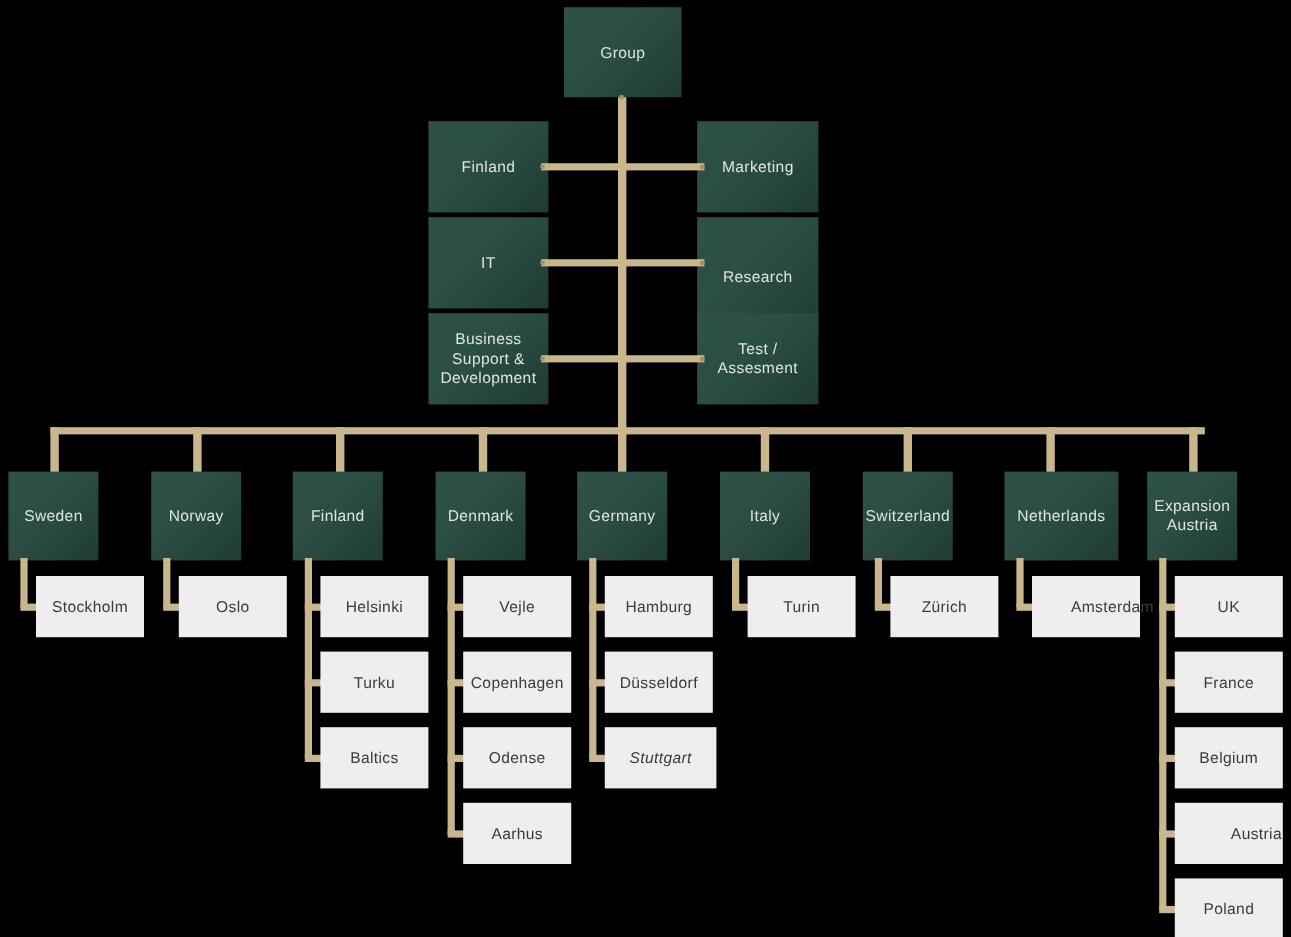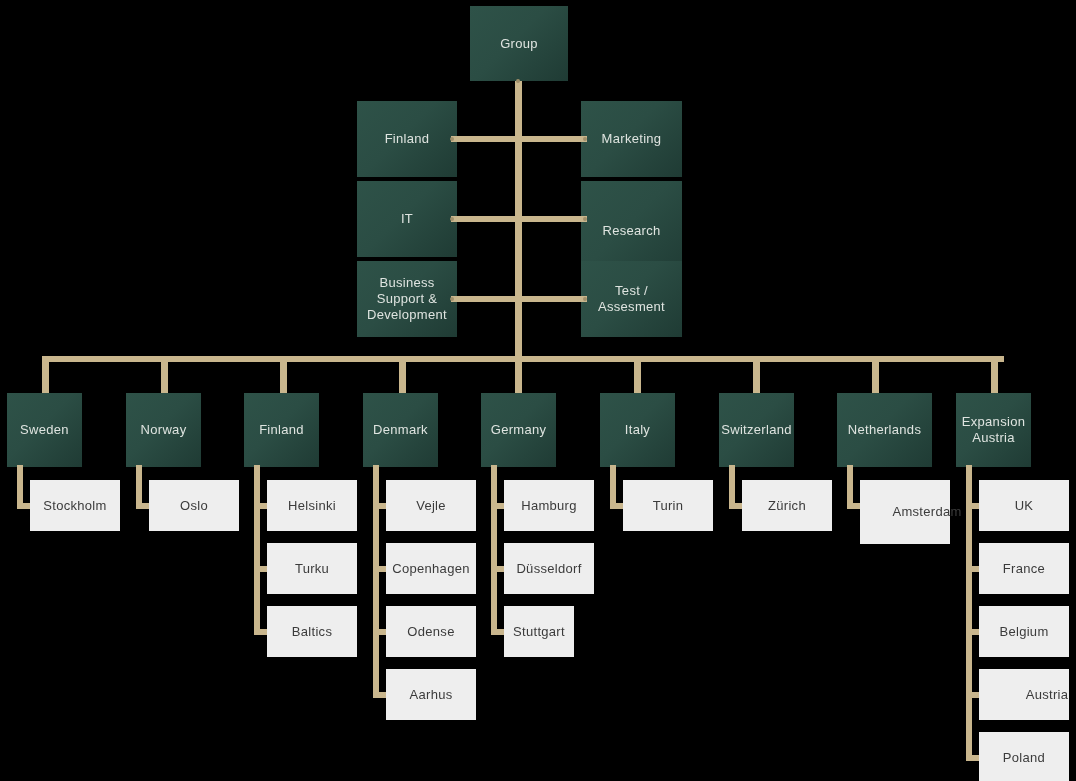--- a/index.html
+++ b/index.html
@@ -214,42 +214,42 @@
   <div class="conn-dot" style="left:507px; top:567px;"></div>
   <div class="conn" style="left:491px; top:629px; width:18px; height:6px;"></div>
   <div class="conn-dot" style="left:507px; top:630px;"></div>
 
   <div class="node node-unit" style="left:504px; top:543px; width:90px; height:51px;">
     <span class="node-label">Düsseldorf</span>
   </div>
   <div class="node node-unit" style="left:504px; top:480px; width:90px; height:51px;">
     <span class="node-label">Hamburg</span>
   </div>
-  <div class="node node-unit" style="left:504px; top:606px; width:70px; height:51px;">
+  <div class="node node-unit" style="left:504px; top:606px; width:93px; height:51px;font-style:italic;">
     <span class="node-label">Stuttgart</span>
   </div>
 
   <div class="conn" style="left:610px; top:465px; width:6px; height:41px;"></div>
   <div class="conn" style="left:610px; top:503px; width:18px; height:6px;"></div>
   <div class="conn-dot" style="left:626px; top:504px;"></div>
   <div class="node node-unit" style="left:623px; top:480px; width:90px; height:51px;">
     <span class="node-label">Turin</span>
   </div>
 
   <div class="conn" style="left:729px; top:465px; width:6px; height:41px;"></div>
   <div class="conn" style="left:729px; top:503px; width:18px; height:6px;"></div>
   <div class="conn-dot" style="left:745px; top:504px;"></div>
   <div class="node node-unit" style="left:742px; top:480px; width:90px; height:51px;">
     <span class="node-label">Zürich</span>
   </div>
 
   <div class="conn" style="left:847px; top:465px; width:6px; height:41px;"></div>
   <div class="conn" style="left:847px; top:503px; width:18px; height:6px;"></div>
   <div class="conn-dot" style="left:863px; top:504px;"></div>
-  <div class="node node-unit" style="left:860px; top:480px; width:90px; height:64px;padding-left:44px;">
+  <div class="node node-unit" style="left:860px; top:480px; width:90px; height:51px;padding-left:44px;">
     <span class="node-label">Amsterdam</span>
   </div>
 
   <div class="conn" style="left:966px; top:465px; width:6px; height:293px;"></div>
   <div class="conn" style="left:966px; top:503px; width:18px; height:6px;"></div>
   <div class="conn-dot" style="left:982px; top:504px;"></div>
   <div class="conn" style="left:966px; top:566px; width:18px; height:6px;"></div>
   <div class="conn-dot" style="left:982px; top:567px;"></div>
   <div class="conn" style="left:966px; top:629px; width:18px; height:6px;"></div>
   <div class="conn-dot" style="left:982px; top:630px;"></div>

